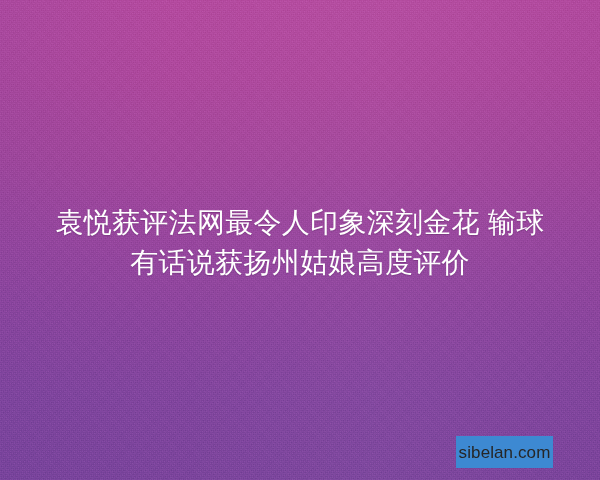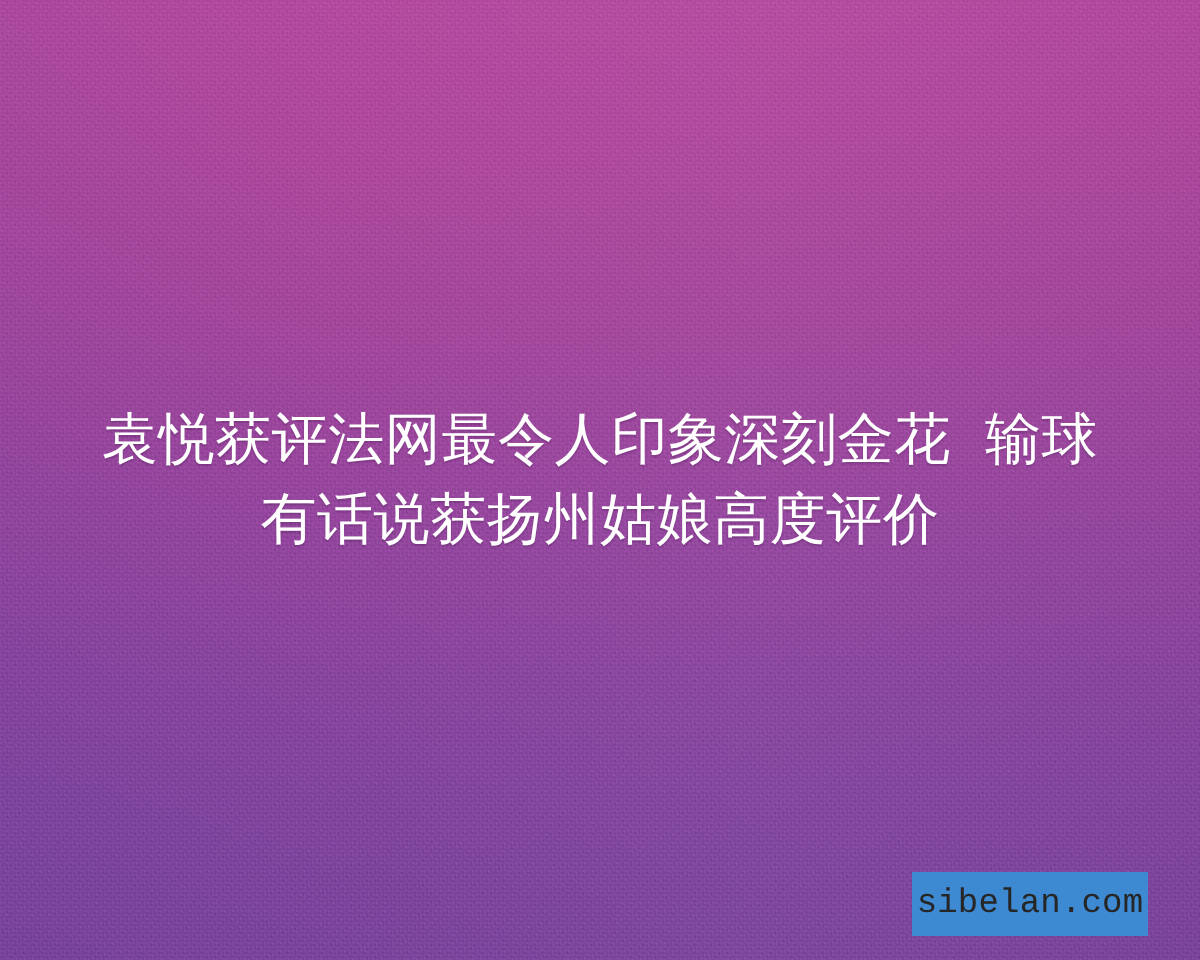--- a/index.html
+++ b/index.html
@@ -6,21 +6,21 @@
   html, body {
     margin: 0;
     padding: 0;
     background: #000;
   }
   #card {
     position: relative;
     width: 600px;
     height: 480px;
     overflow: hidden;
-    font-family: Liberation Mono, monospace;
+    font-family: Liberation Sans, sans-serif;
     background-color: #c2410c;
   }
   
   #gradient-layer {
     position: absolute;
     inset: 0;
     background: linear-gradient(
         180deg,
         #b44a9f 0%,
         #ae489d 16%,
@@ -74,21 +74,21 @@
     letter-spacing: 0.3px;
     font-weight: 400;
     white-space: pre-line;
     text-shadow: 0 1px 1px rgba(60,20,70,0.28);
   }
 
   #watermark {
     position: absolute;
     left: 456px;
     top: 436px;
-    width: 118px;
+    width: 97px;
     height: 32px;
     background-color: #3d89d2;
     display: flex;
     align-items: center;
     justify-content: center;
   }
   #watermark-text {
     color: #262626;
     font-size: 17px;
     line-height: 17px;

